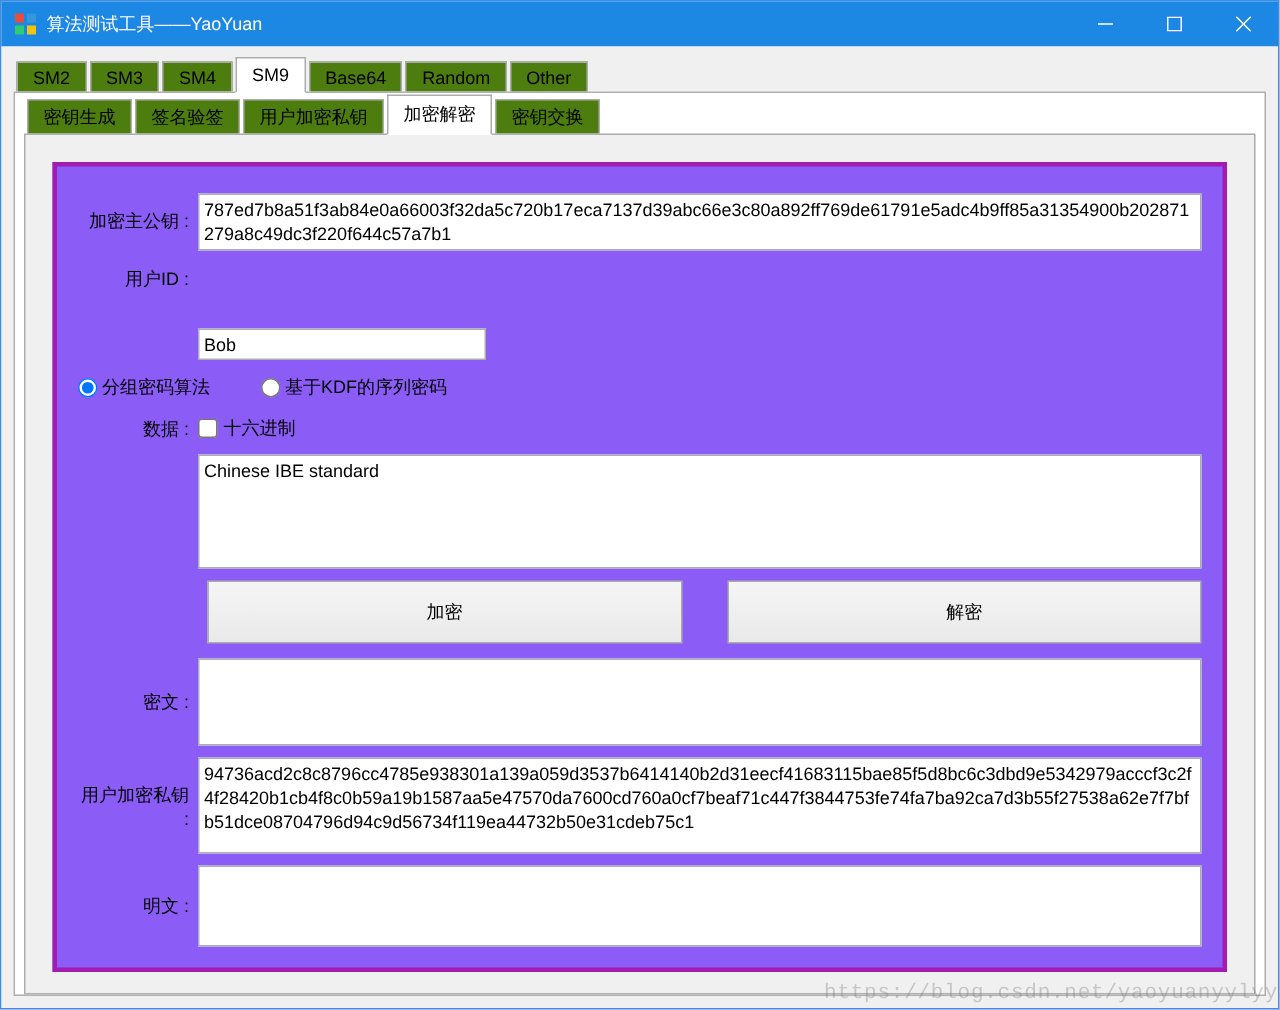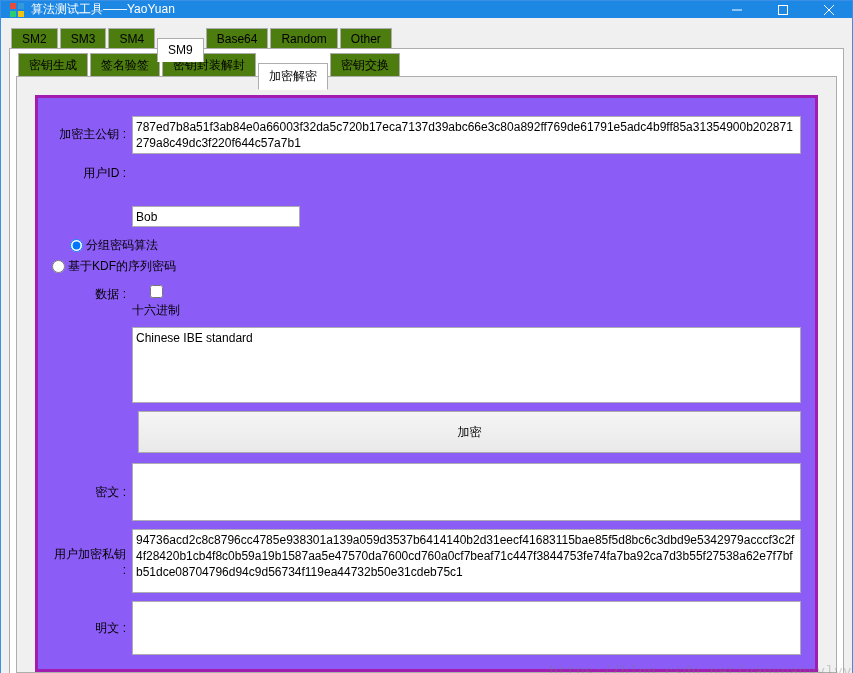--- a/index.html
+++ b/index.html
@@ -68,21 +68,21 @@
     margin-right: 2px;
     font-size: 12px;
     color: #000;
     cursor: default;
     position: relative;
     top: 1px;
   }
   .tab.active {
     background: #fff;
     border-bottom: 1px solid #fff;
-    top: 13px;
+    top: 0;
     padding-top: 4px;
     padding-bottom: 4px;
     z-index: 2;
   }
   .tabpage {
     flex: 1;
     border: 1px solid #adadad;
     background: #fff;
     position: relative;
     padding: 6px 6px 0 6px;
@@ -150,21 +150,20 @@
     overflow-y: scroll;
   }
 
   .wide { flex: 1; }
 
   .radio-row, .check-row {
     display: flex;
     align-items: center;
     gap: 4px;
     padding-top: 2px;
-    flex-direction: column;
   }
   .radio-opt { display: flex; align-items: center; gap: 3px; margin-right: 30px; }
   input[type=radio], input[type=checkbox] {
     width: 13px; height: 13px; margin: 0;
   }
 
   
   .btn-row {
     display: flex;
     gap: 30px;
@@ -240,37 +239,37 @@
         <div class="tab">Base64</div>
         <div class="tab">Random</div>
         <div class="tab">Other</div>
       </div>
 
     <div class="tabpage">
 
       <div class="inner-tabs tabstrip" id="sub-tabstrip">
           <div class="tab">密钥生成</div>
           <div class="tab">签名验签</div>
-          <div class="tab">密钥封装解封</div>
+          <div class="tab">用户加密私钥</div>
           <div class="tab active">加密解密</div>
           <div class="tab">密钥交换</div>
         </div>
 
       <div class="inner-page">
 
         <div class="groupbox">
 
           <div class="row">
             <div class="flabel tall">加密主公钥 :</div>
             <textarea class="wide" style="height: 38px;" id="ta-enc-master-pub">787ed7b8a51f3ab84e0a66003f32da5c720b17eca7137d39abc66e3c80a892ff769de61791e5adc4b9ff85a31354900b202871279a8c49dc3f220f644c57a7b1</textarea>
           </div>
 
           <div class="row">
             <div class="flabel">用户ID :</div>
-            <input type="text" style="width: 168px; margin-top: 44px;" id="in-user-id" value="Bob">
+            <input type="text" style="width: 192px; margin-top: 44px;" id="in-user-id" value="Bob">
           </div>
 
           <div class="row">
             <div class="radio-row">
               <label class="radio-opt">
                 <input type="radio" name="pm" id="rb-block" checked="" style="">
                 <span>分组密码算法</span>
               </label>
               <label class="radio-opt">
                 <input type="radio" name="pm" id="rb-kdf" style="">
@@ -287,20 +286,21 @@
             </div>
           </div>
 
           <div class="row">
             <div class="flabel"></div>
             <textarea class="wide" style="height: 76px;" id="ta-data">Chinese IBE standard</textarea>
           </div>
 
           <div class="btn-row">
             <button class="big-btn">加密</button>
+            <button class="big-btn">解密</button>
           </div>
 
           <div class="row">
             <div class="flabel vtall">密文 :</div>
             <textarea class="wide" style="height: 58px;" id="ta-cipher"></textarea>
           </div>
 
           <div class="row">
             <div class="flabel vtall">用户加密私钥 :</div>
             <textarea class="wide" style="height: 64px;" id="ta-priv">94736acd2c8c8796cc4785e938301a139a059d3537b6414140b2d31eecf41683115bae85f5d8bc6c3dbd9e5342979acccf3c2f4f28420b1cb4f8c0b59a19b1587aa5e47570da7600cd760a0cf7beaf71c447f3844753fe74fa7ba92ca7d3b55f27538a62e7f7bfb51dce08704796d94c9d56734f119ea44732b50e31cdeb75c1</textarea>

